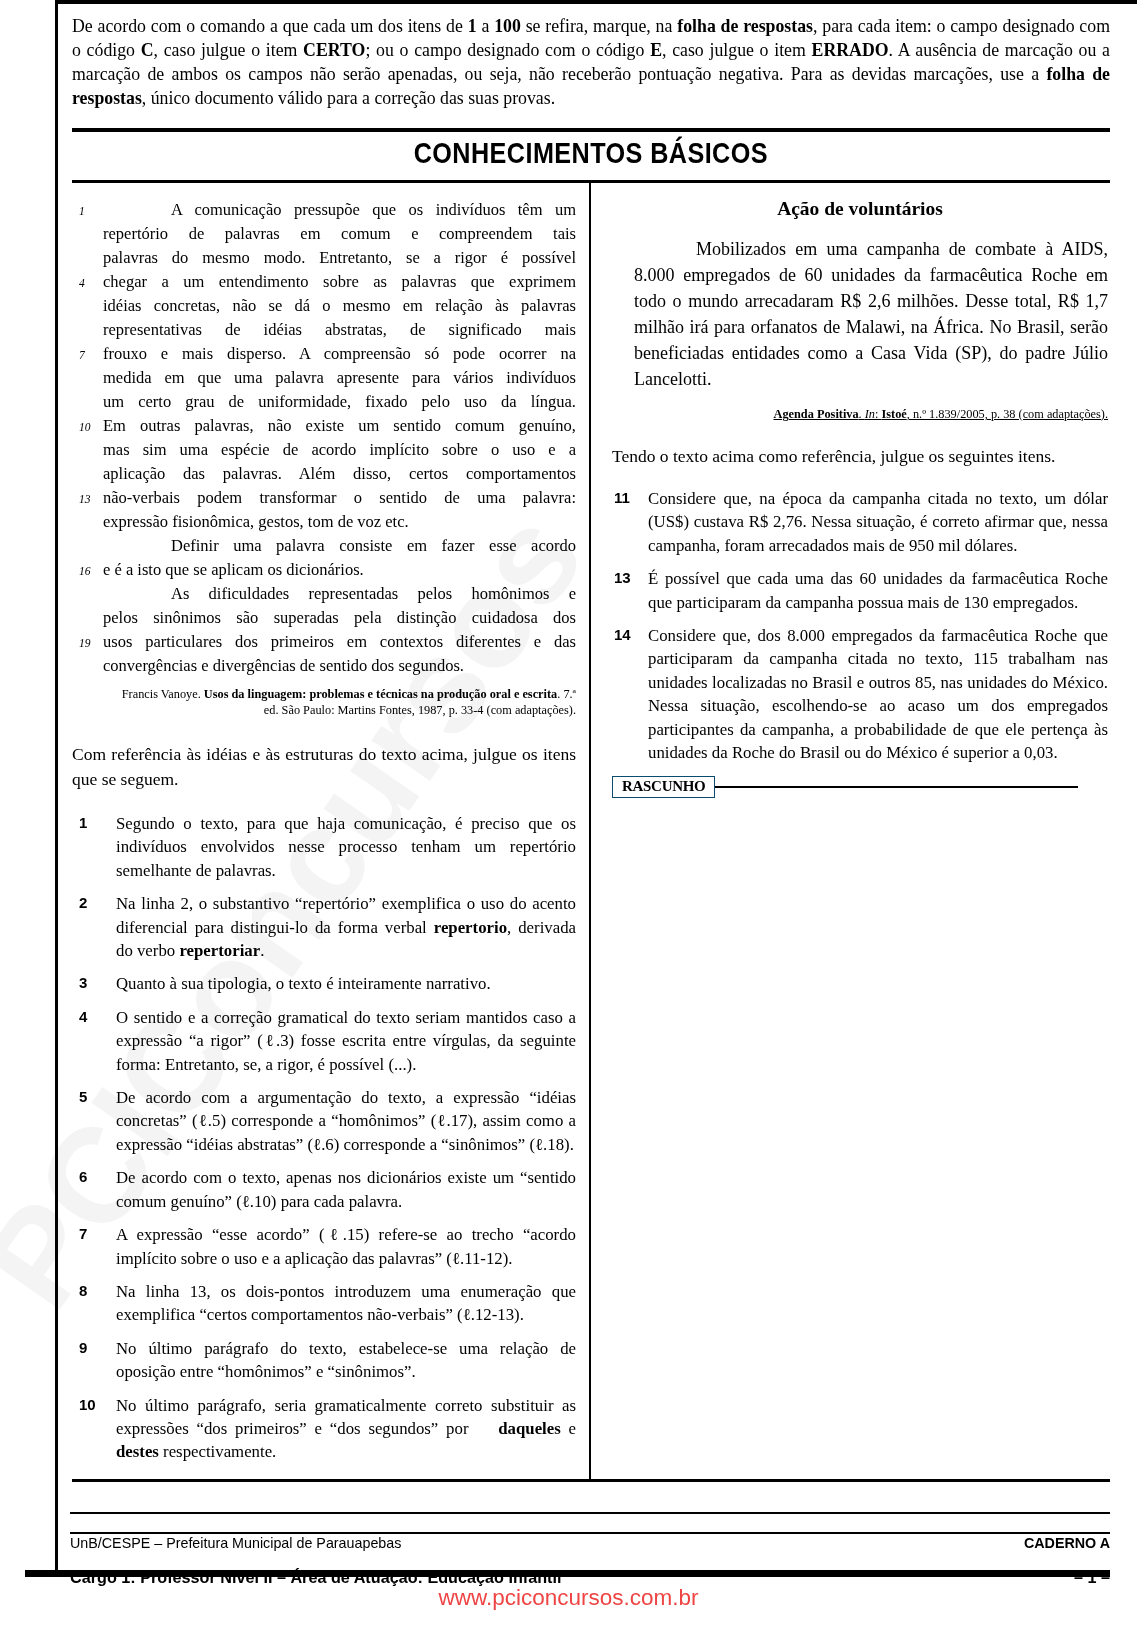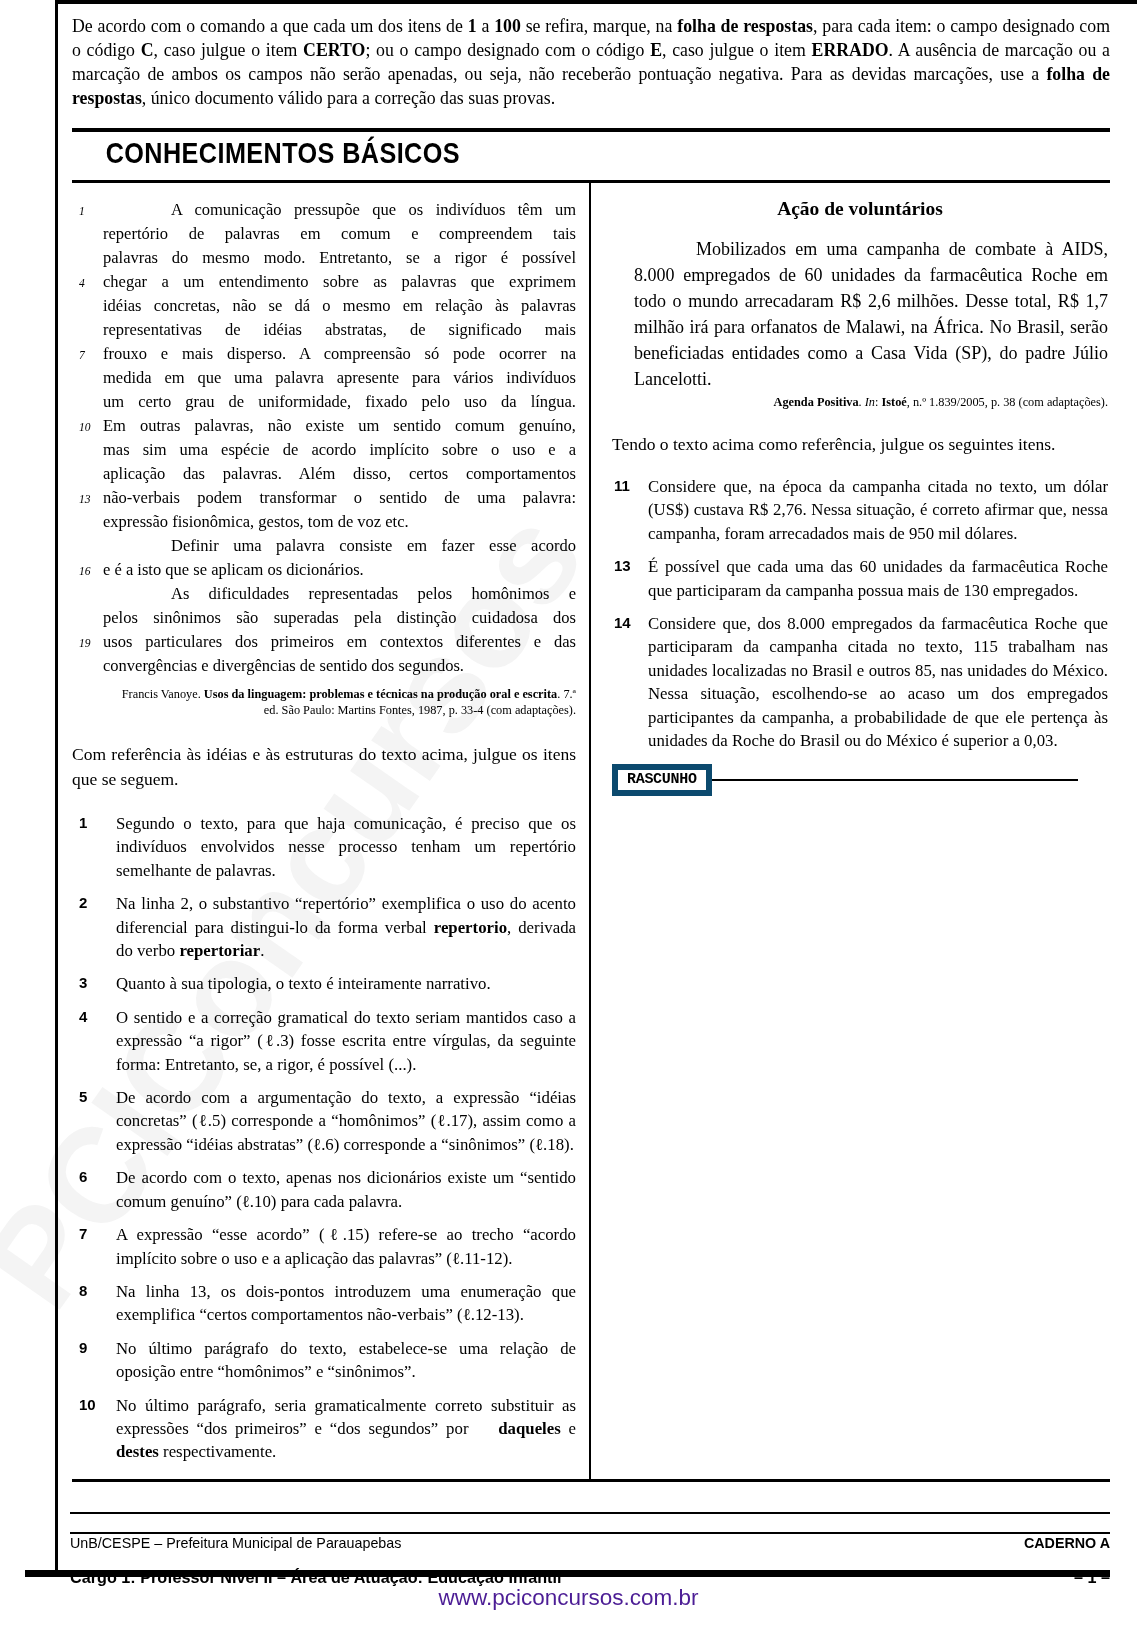--- a/index.html
+++ b/index.html
@@ -9,66 +9,66 @@
       font-weight:bold;font-size:135px;color:rgba(60,60,60,0.06);white-space:nowrap;
       transform:rotate(-55deg);transform-origin:left bottom;z-index:0;}
   .frame-top{position:absolute;left:55px;top:0;width:1082px;height:4px;background:#000;}
   .frame-left{position:absolute;left:55px;top:0;width:3px;height:1577px;background:#000;}
   .instructions{position:absolute;left:72px;top:14px;width:1038px;font-size:17.8px;
       line-height:24px;text-align:justify;}
   .rule{position:absolute;left:72px;width:1038px;background:#000;}
   .rule1{top:128px;height:4px;}
   .rule2{top:180px;height:3px;}
   .rule-bottom{top:1479px;height:3px;}
-  .sec-title{position:absolute;left:72px;top:136px;width:1038px;}
+  .sec-title{position:absolute;left:72px;top:136px;width:1038px;text-align:center;}
   .cond{display:inline-block;transform:scaleX(0.84);font-family:"Liberation Sans",sans-serif;
       font-weight:bold;font-size:30px;letter-spacing:0.5px;}
   .col-divider{position:absolute;left:589px;top:183px;width:2px;height:1297px;background:#000;}
   .col{position:absolute;top:190px;}
   .col.left{left:72px;width:504px;}
   .col.right{left:612px;width:496px;}
   
   .lines{margin-top:8px;}
   .tl{display:flex;height:24px;overflow:visible;}
   .ln{flex:0 0 31px;box-sizing:border-box;padding-left:7px;padding-top:7px;
       font-style:italic;font-size:11.5px;line-height:12px;}
   .lt{flex:1;display:block;font-size:16.5px;line-height:24px;text-align:justify;
       text-align-last:justify;}
   .lt.pend{text-align-last:left;}
   .lt.ind{text-indent:68px;}
   .cite{font-size:12.3px;line-height:16px;text-align:right;margin-top:8px;padding-left:35px;}
-  .rcite{margin-top:2px;padding-left:0;}
+  .rcite{margin-top:14px;padding-left:0;text-decoration:underline;}
   .command{margin-top:24px;font-size:17.5px;line-height:25px;text-align:justify;}
   .qs{margin-top:20px;}
   .q{display:flex;margin-bottom:10px;}
   .qn{flex:0 0 44px;box-sizing:border-box;padding-left:7px;padding-top:2px;
       font-family:"Liberation Sans",sans-serif;font-weight:bold;font-size:15px;}
   .col.right .qn{flex:0 0 36px;padding-left:2px;}
   .qt{flex:1;display:block;font-size:16.8px;line-height:23.4px;text-align:justify;}
   
   .rtitle{margin-top:8px;text-align:center;font-weight:bold;font-size:19.5px;}
   .rpara{margin:16px 0 0 22px;font-size:18px;line-height:26px;text-align:justify;
       text-indent:62px;}
   .col.right .command{margin-top:22px;}
   .col.right .qs{margin-top:18px;}
   .rascunho-row{display:flex;align-items:center;margin-top:12px;}
-  .rascunho-box{border:6px solid #0c4a6e;padding:1px 9px 2px;font-family:Liberation Mono, monospace;
+  .rascunho-box{border:1px solid #0c4a6e;padding:1px 9px 2px;font-family:Liberation Serif, serif;
       font-weight:bold;font-size:15px;letter-spacing:-0.3px;}
   .rascunho-line{flex:1;height:2px;background:#000;margin-right:30px;}
   
   .f-rule{position:absolute;left:70px;width:1040px;height:2px;background:#000;}
   .f1{top:1512px;} .f2{top:1532px;}
   .f-row{position:absolute;left:70px;width:1040px;display:flex;justify-content:space-between;
       font-family:"Liberation Sans",sans-serif;}
   .f-row1{top:1515px;font-size:14.3px;margin-top:20px;}
   .f-row1 .f-right{font-weight:bold;}
   .f-row2{top:1536px;font-size:16.2px;font-weight:bold;margin-top:32px;}
   .f-bar{position:absolute;left:25px;top:1570px;width:1085px;height:7px;background:#000;}
   .site-link{position:absolute;left:0;top:1585px;width:100%;text-align:center;
-      font-family:"Liberation Sans",sans-serif;font-size:22.5px;color:#4c1d95;
+      font-family:"Liberation Sans",sans-serif;font-size:22.5px;color:#ef4444;
       text-decoration:none;display:block;cursor:pointer;}
 </style>
 </head>
 <body>
 
 <div class="page">
   <div class="wm">PCIConcursos</div>
   <div class="frame-top"></div>
   <div class="frame-left"></div>
 

